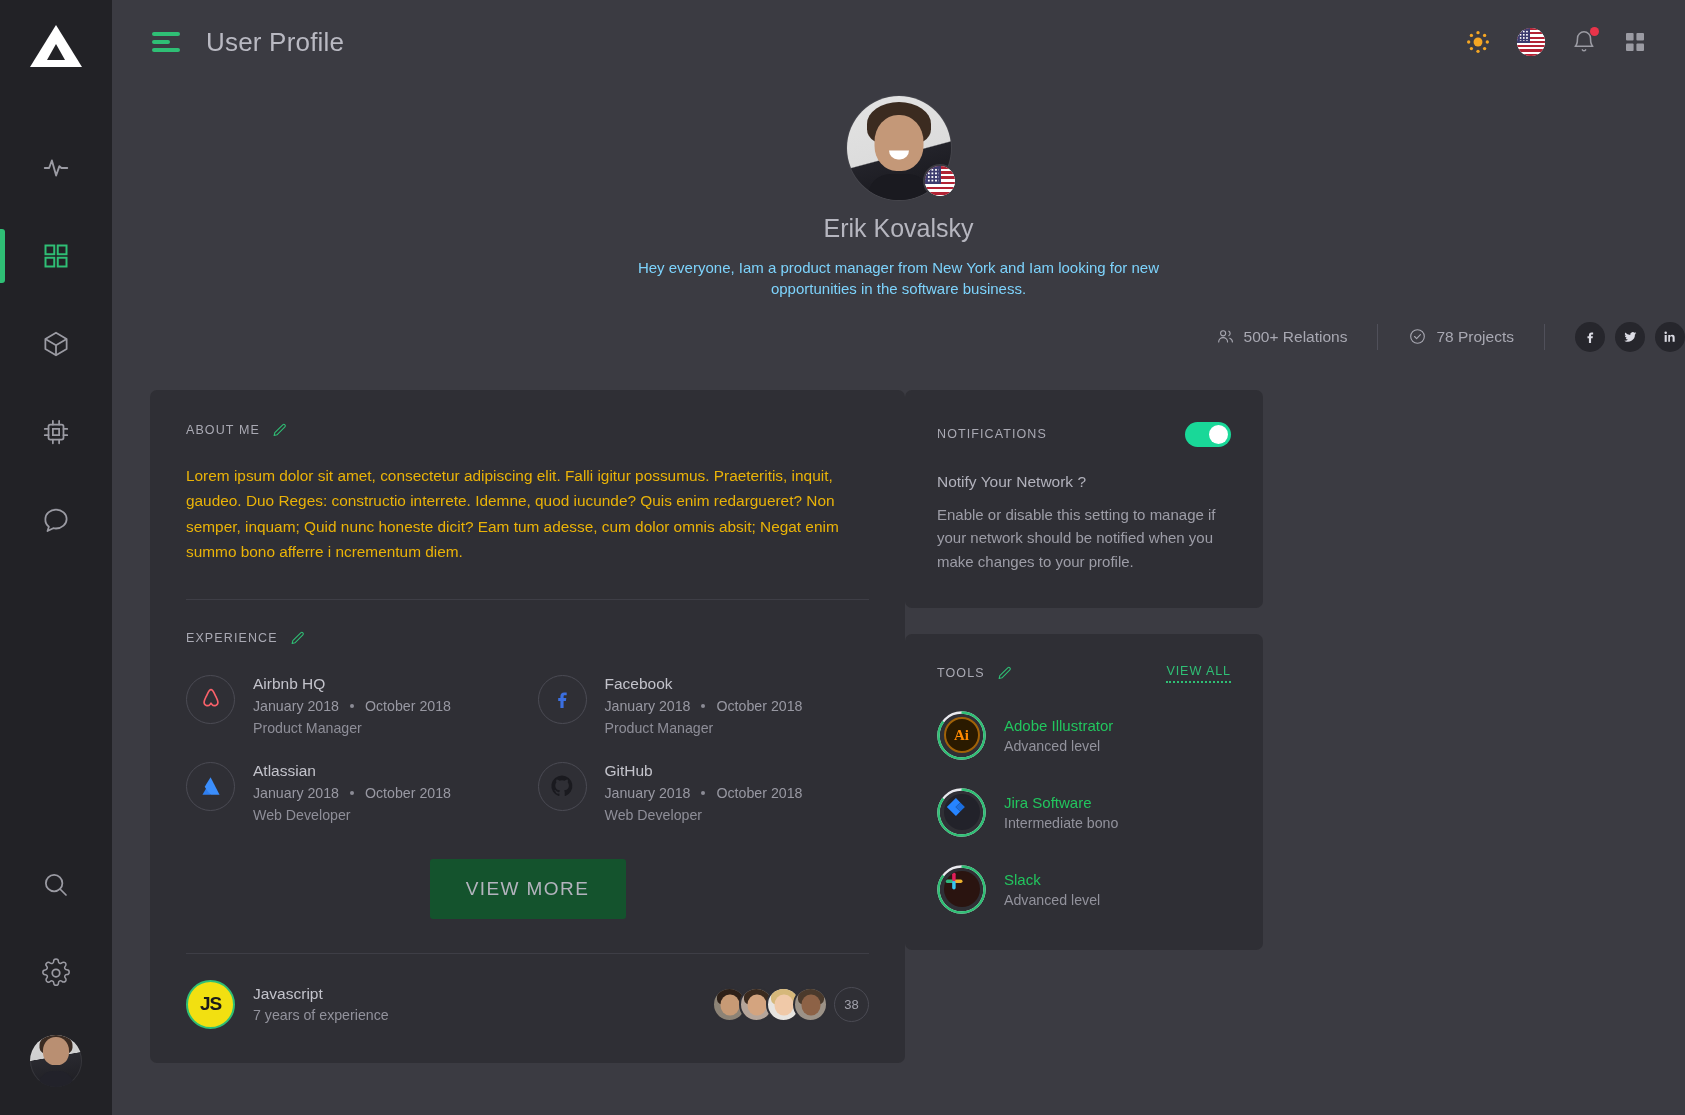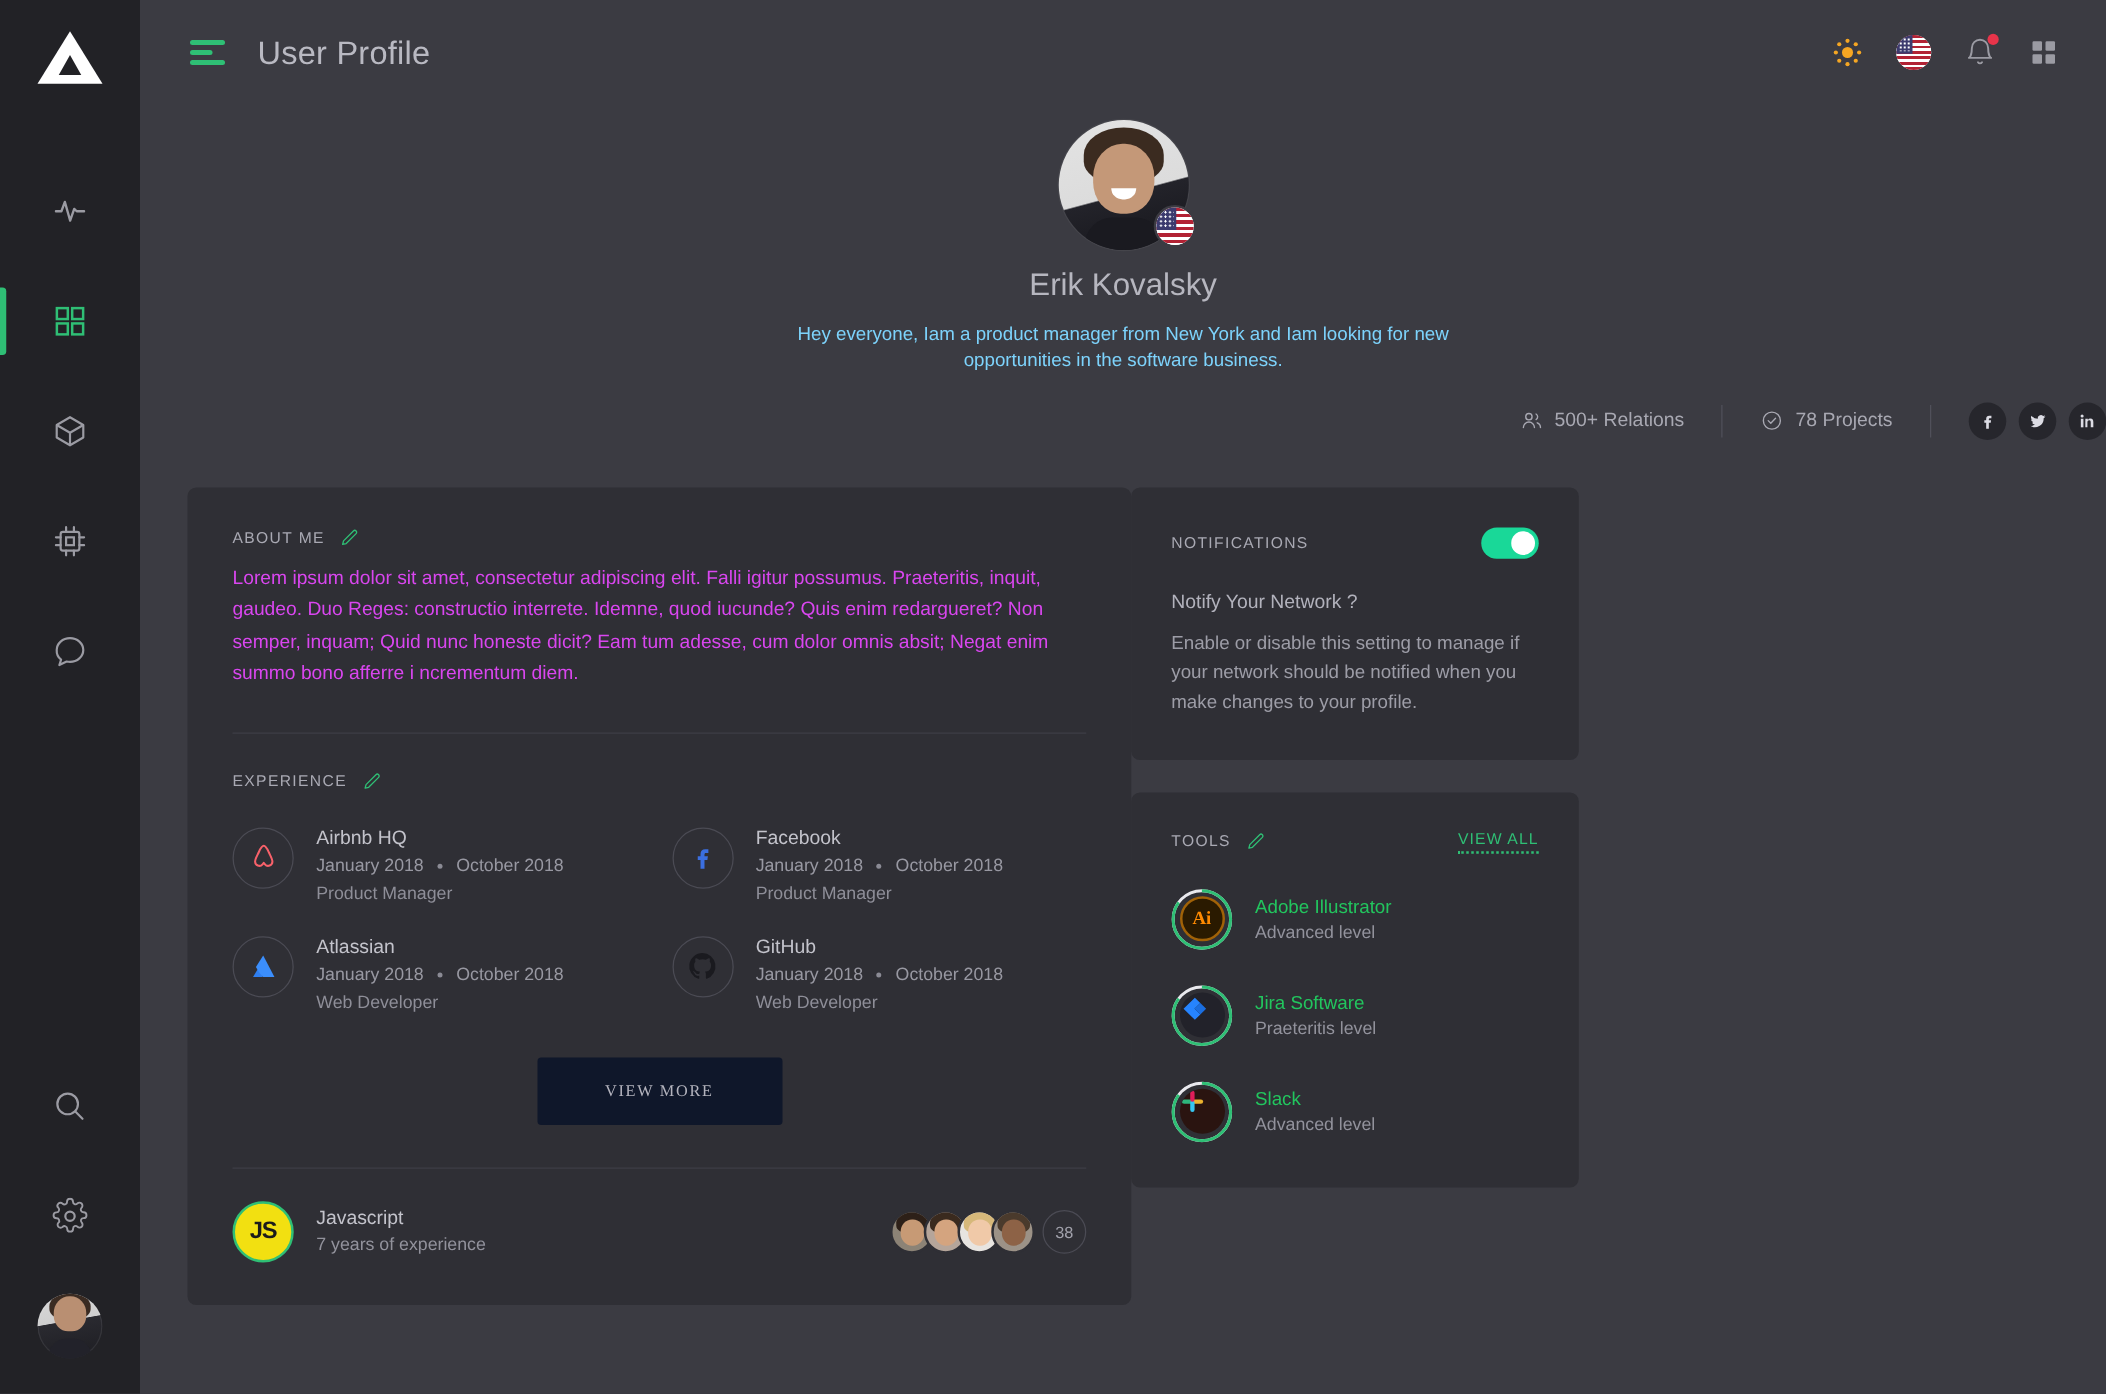--- a/index.html
+++ b/index.html
@@ -141,44 +141,44 @@
   .col-left { flex: 0 0 755px; }
   .col-right { flex: 0 0 358px; }
   .card { background: #2f2f35; border-radius: 7px; }
 
   .sec-head { display: flex; align-items: center; gap: 11px; }
   .sec-title { font-size: 12.5px; letter-spacing: 1.1px; color: #a9a9b3; }
   .pencil { cursor: pointer; display: flex; }
 
   .about-card { padding: 32px 36px 0 36px; }
   .about-text {
-    margin-top: 11px; font-size: 15.4px; line-height: 1.66; color: #d946ef; max-width: 700px;
+    margin-top: 24px; font-size: 15.4px; line-height: 1.66; color: #eab308; max-width: 700px;
   }
   .hr { height: 1px; background: #3e3e46; margin: 34px 0 0 0; }
 
   .exp-grid {
     margin-top: 28px; display: grid; grid-template-columns: 1fr 1fr;
     row-gap: 26px; column-gap: 20px;
   }
   .exp-item { display: flex; gap: 18px; align-items: flex-start; }
   .exp-logo {
     width: 49px; height: 49px; border-radius: 50%; flex: 0 0 49px;
     border: 1px solid #4b4b54; display: flex; align-items: center; justify-content: center;
     background: #2f2f35;
   }
   .exp-name { font-size: 15.5px; color: #c3c3cb; }
   .exp-dates { margin-top: 5px; font-size: 14.2px; color: #9898a2; display: flex; align-items: center; gap: 11px; }
   .dot { width: 4px; height: 4px; border-radius: 50%; background: #8b8b95; display: inline-block; }
   .exp-role { margin-top: 6px; font-size: 14.2px; color: #8e8e98; }
 
   .viewmore-wrap { display: flex; justify-content: center; margin-top: 36px; }
   .viewmore {
-    background: #0f172a; color: #b3b3bd; border: none;
-    font-size: 13px; letter-spacing: 1.4px; padding: 19px 0; width: 196px;
-    border-radius: 3px; cursor: pointer; font-family: Liberation Serif, serif;
+    background: #14532d; color: #b3b3bd; border: none;
+    font-size: 19px; letter-spacing: 1.4px; padding: 19px 0; width: 196px;
+    border-radius: 3px; cursor: pointer; font-family: Liberation Sans, sans-serif;
   }
 
   .skills-sec { padding-bottom: 34px; }
   .skill-row { margin-top: 26px; display: flex; align-items: center; }
   .js-badge {
     width: 49px; height: 49px; border-radius: 50%; flex: 0 0 49px;
     background: #f2e011; border: 2px solid #2fbf75;
     display: flex; align-items: center; justify-content: center;
     font-weight: bold; font-size: 19px; color: #1b1b1b; letter-spacing: -1px;
   }
@@ -596,21 +596,21 @@
               </svg>
               <div class="tool-ico" style="background:#22222a">
                 <svg width="26" height="26" viewBox="0 0 24 24">
                   <path d="M12 2.6 20.2 11l-4 4-4.2-4.3-4.2 4.3-4-4Z" fill="#2684ff"></path>
                   <path d="M12 10.7 16.2 15 12 19.3 7.8 15Z" fill="#1b6ee0"></path>
                 </svg>
               </div>
             </div>
             <div class="tool-meta">
               <div class="tool-name">Jira Software</div>
-              <div class="tool-level">Praeteritis level</div>
+              <div class="tool-level">Intermediate bono</div>
             </div>
           </div>
 
           <div class="tool-row">
             <div class="tool-ring">
               <svg width="49" height="49" viewBox="0 0 49 49">
                 <circle cx="24.5" cy="24.5" r="23" fill="none" stroke="#e9e9ee" stroke-width="2.4"></circle>
                 <circle cx="24.5" cy="24.5" r="23" fill="none" stroke="#2fbf75" stroke-width="2.4" stroke-dasharray="144.5" stroke-dashoffset="21.7" stroke-linecap="butt"></circle>
               </svg>
               <div class="tool-ico slack-ico">

